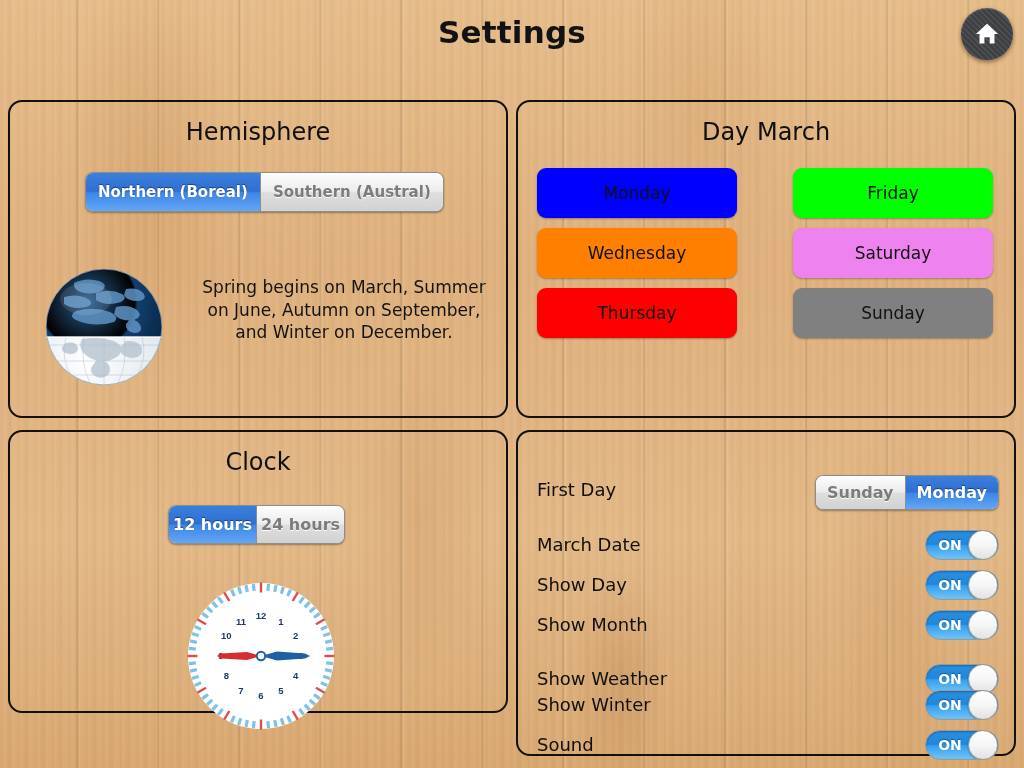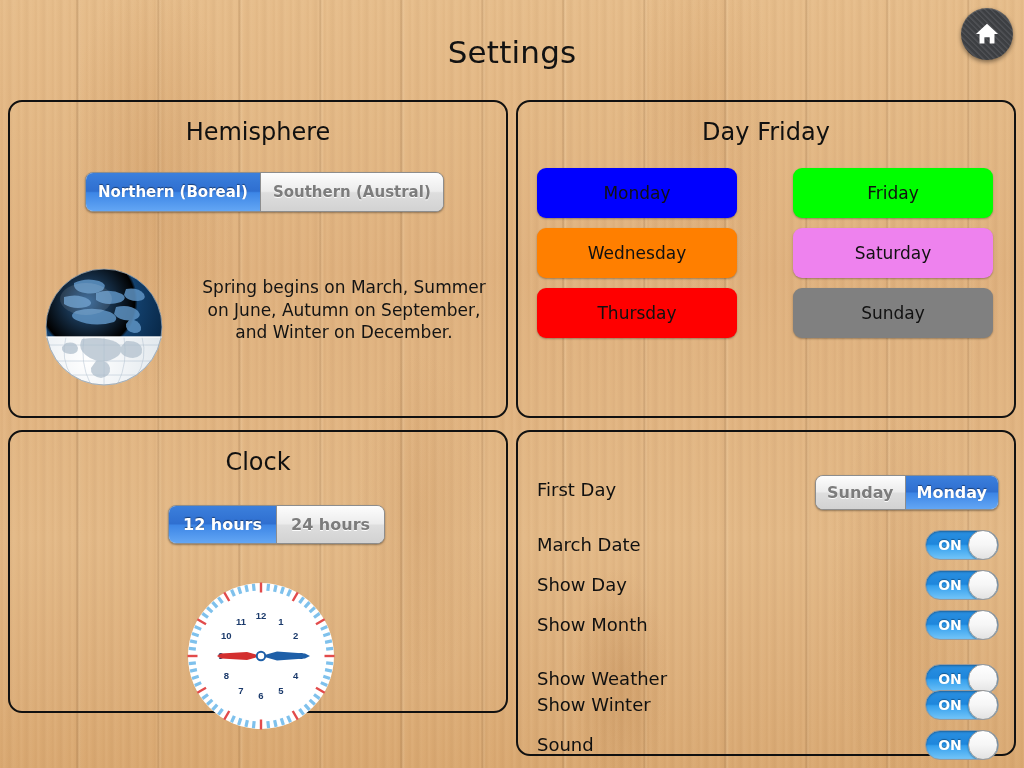--- a/index.html
+++ b/index.html
@@ -45,24 +45,23 @@
     overflow: hidden;
   }
 
   
   #header { position: absolute; top: 0; left: 0; width: 1024px; height: 68px; }
 
   #page-title {
     position: absolute; top: 14px; left: 0; width: 1024px;
     text-align: center;
     font-size: 31px;
-    font-weight: 400;
+    font-weight: 700;
     color: #121212;
     letter-spacing: 0.2px;
-    margin-top: 20px;
   }
 
   #home-button {
     position: absolute;
     top: 8px; right: 11px;
     width: 52px; height: 52px;
     border-radius: 50%;
     background-color: #44464a;
     background-image: repeating-linear-gradient(45deg,
         rgba(255,255,255,0.05) 0px, rgba(255,255,255,0.05) 1px,
@@ -158,21 +157,21 @@
     line-height: 50px;
     text-align: center;
     font-size: 17px;
     color: #111;
     cursor: pointer;
     box-shadow: 0 1px 2px rgba(0,0,0,0.30);
   }
 
   
   #clock-control { position: absolute; left: 168px; top: 505px; }
-  #clock-control .segment { height: 37px; line-height: 37px; font-size: 16px; padding: 0 14px; }
+  #clock-control .segment { height: 37px; line-height: 37px; font-size: 16px; padding: 0 4px; }
 
   #clock-face { position: absolute; left: 187px; top: 582px; width: 148px; height: 148px; }
 
   
   #settings-rows { position: absolute; left: 516px; top: 430px; width: 500px; height: 386px; }
 
   .srow {
     position: absolute;
     left: 21px;
     width: 462px;
@@ -304,21 +303,21 @@
 
       <line x1="16" y1="70" x2="132" y2="70" stroke="#ffffff" stroke-width="1.4" opacity="0.9"></line>
       <circle cx="74" cy="60" r="58" fill="none" stroke="#9aa7b3" stroke-width="0.8"></circle>
       <ellipse cx="56" cy="32" rx="26" ry="16" fill="#ffffff" opacity="0.10"></ellipse>
     </svg>
   </div>
 
   <div id="hemisphere-desc">Spring begins on March, Summer on June, Autumn on September, and Winter on December.</div>
 
   <div class="panel" id="panel-daycolors">
-    <div class="panel-title">Day Friday</div>
+    <div class="panel-title">Day March</div>
   </div>
 
   <div class="day-col" id="day-col-left">
     <div class="day-chip" id="chip-monday" style="background-color: rgb(0, 0, 255);">Monday</div>
     <div class="day-chip" id="chip-wednesday" style="background-color: rgb(255, 127, 0);">Wednesday</div>
     <div class="day-chip" id="chip-thursday" style="background-color: rgb(255, 0, 0);">Thursday</div>
   </div>
 
   <div class="day-col" id="day-col-right">
     <div class="day-chip" id="chip-friday" style="background-color: rgb(0, 255, 0);">Friday</div>

